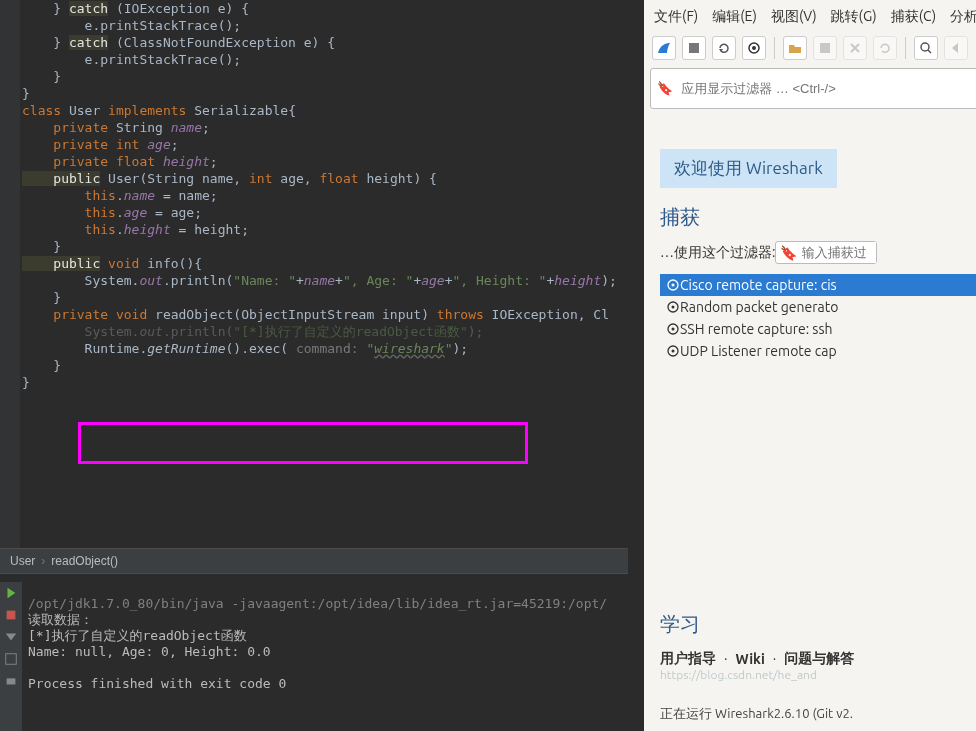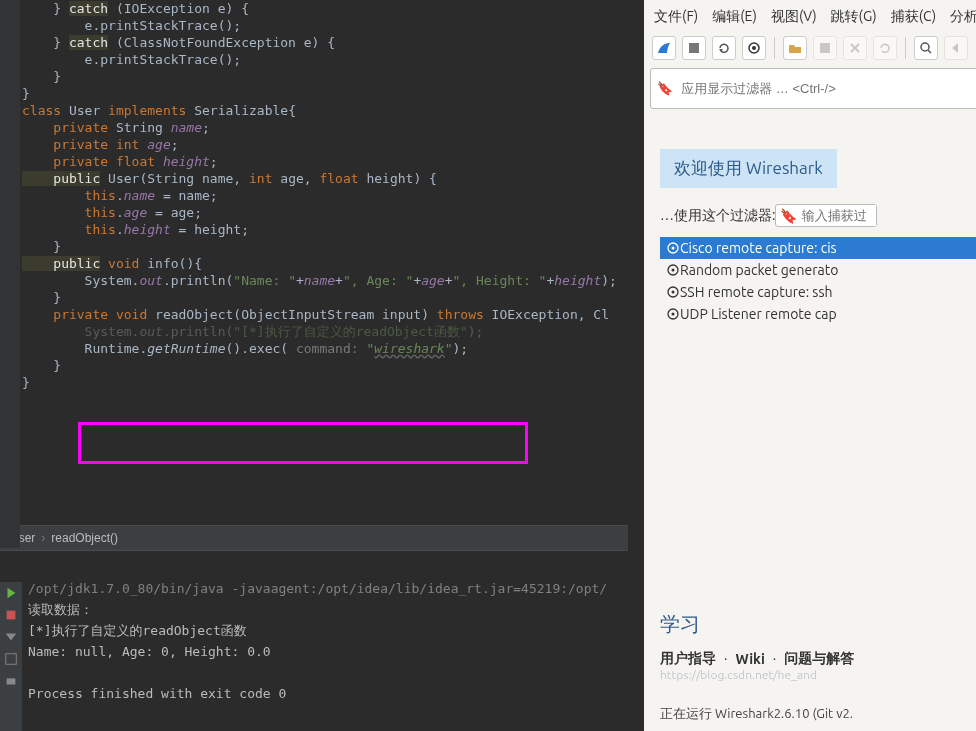--- a/index.html
+++ b/index.html
@@ -90,21 +90,21 @@
   align-items: center;
   gap: 8px;
   padding-top: 4px;
 }
 .left-icons svg { width: 14px; height: 14px; }
 .console {
   flex: 1;
   background: #2b2b2b;
   padding: 6px 8px 6px 28px;
   font-size: 13px;
-  line-height: 21px;
+  line-height: 16px;
   white-space: pre-wrap;
   color: #bbbbbb;
 }
 .console .gray { color: #808080; }
 
 
 .ws-pane {
   position: absolute;
   left: 644px; top: 0;
   width: 348px; height: 731px;
@@ -362,20 +362,21 @@
   </div>
 
   <div class="ws-filter">
     <span class="bm">🔖</span>
     <input placeholder="应用显示过滤器 … &lt;Ctrl-/&gt;" style="">
   </div>
 
   <div class="ws-title">欢迎使用 Wireshark</div>
 
   <div class="ws-section">
+    <div class="ws-h">捕获</div>
     <div class="ws-filter2">
       <span>…使用这个过滤器:</span>
       <span class="il">
         <span style="color:#2a7">🔖</span>
         <input placeholder="输入捕获过" style="">
       </span>
     </div>
     <div class="ws-list">
       <div class="row sel">
         <span class="gear"><svg viewBox="0 0 14 14">

